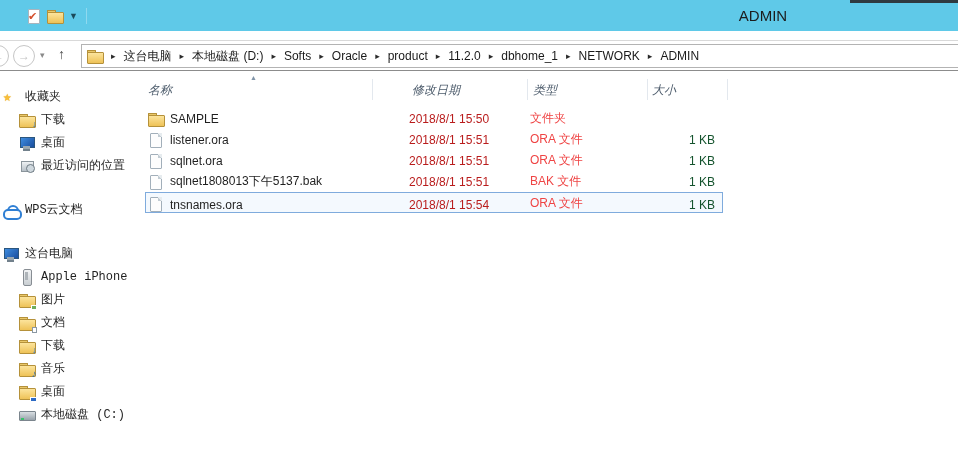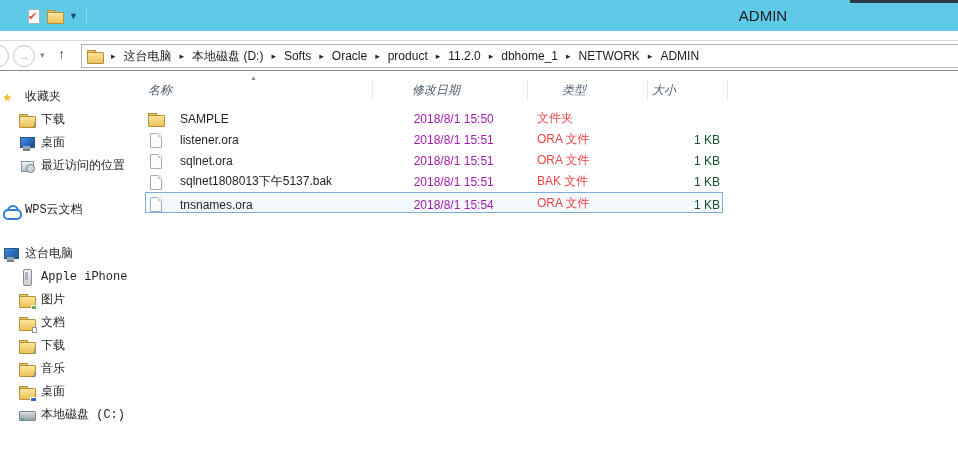--- a/index.html
+++ b/index.html
@@ -92,32 +92,32 @@
   .ovl-music { color:#3a6ea5; font-size:10px; }
   .ovl-sq-video    { width:6px; height:5px; background:#4a5b8c; border:1px solid #fff; }
   .ovl-sq-picture  { width:6px; height:5px; background:#6fae5b; border:1px solid #fff; }
   .ovl-sq-document { width:5px; height:6px; background:#fff; border:1px solid #8a97a2; }
   .ovl-sq-desktop  { width:7px; height:5px; background:#2c69c4; border:1px solid #fff; }
 
   
   .filearea { position:relative; flex:1; padding-top:5px; }
   .colheads { position:relative; height:27px; font-size:12px; color:#4c5b6b; }
   .colhead { position:absolute; top:6px; white-space:nowrap;font-style:italic; }
-  .ch-name { left:15px; } .ch-date { left:279px; } .ch-type { left:400px;margin-left:29px; } .ch-size { left:519px; }
+  .ch-name { left:15px; } .ch-date { left:279px; } .ch-type { left:400px; } .ch-size { left:519px; }
   .col-sep { position:absolute; top:3px; width:1px; height:21px; background:#e3e8ee; }
   .cs1 { left:239px; } .cs2 { left:394px; } .cs3 { left:514px; } .cs4 { left:594px; }
   .sort-arrow { position:absolute; left:117px; top:-2px; font-size:7px; color:#8094a8; }
 
   .rows { margin-top:5px; padding-left:12px; }
   .frow { display:flex; align-items:center; height:21px; width:578px;
-    border:1px solid transparent; font-size:12px;gap:10px; }
+    border:1px solid transparent; font-size:12px; }
   .frow.selected { border-color:#7fabdd; background:#f4f9fe;align-items:flex-end; }
   .frow .ico { margin-left:2px; margin-right:6px; }
   .f-name { width:239px; color:#1f1f1f; white-space:nowrap; overflow:hidden; }
-  .f-date { width:121px; color:#a21caf; }
+  .f-date { width:121px; color:#b91c1c; }
   .f-type { width:110px; color:#ef4444; }
   .f-size { width:77px; color:#14532d; text-align:right; padding-right:2px; }
 </style>
 </head>
 <body>
 
 <div class="window">
 
   <div class="titlebar">
     <div class="top-dark-strip"></div>

